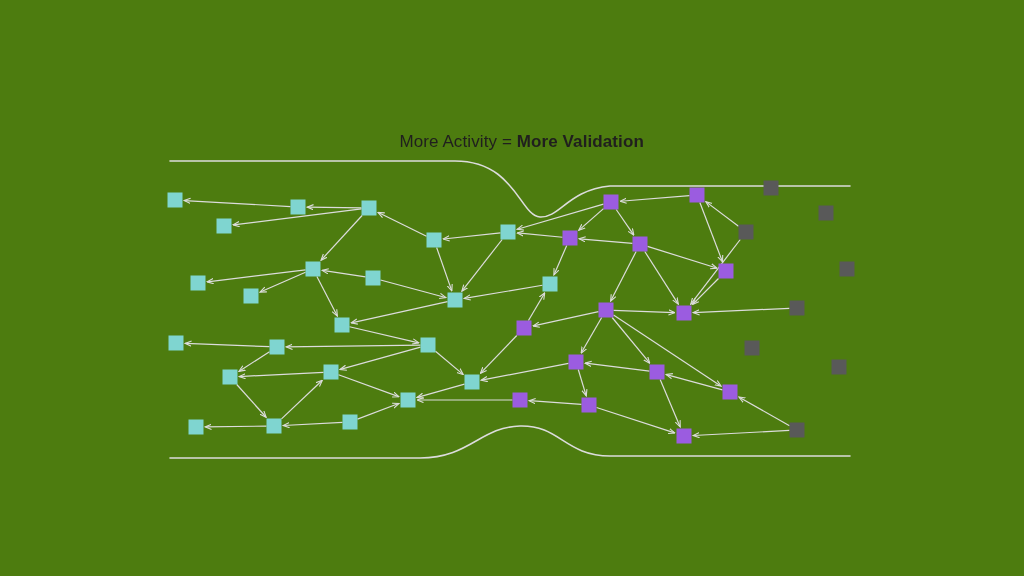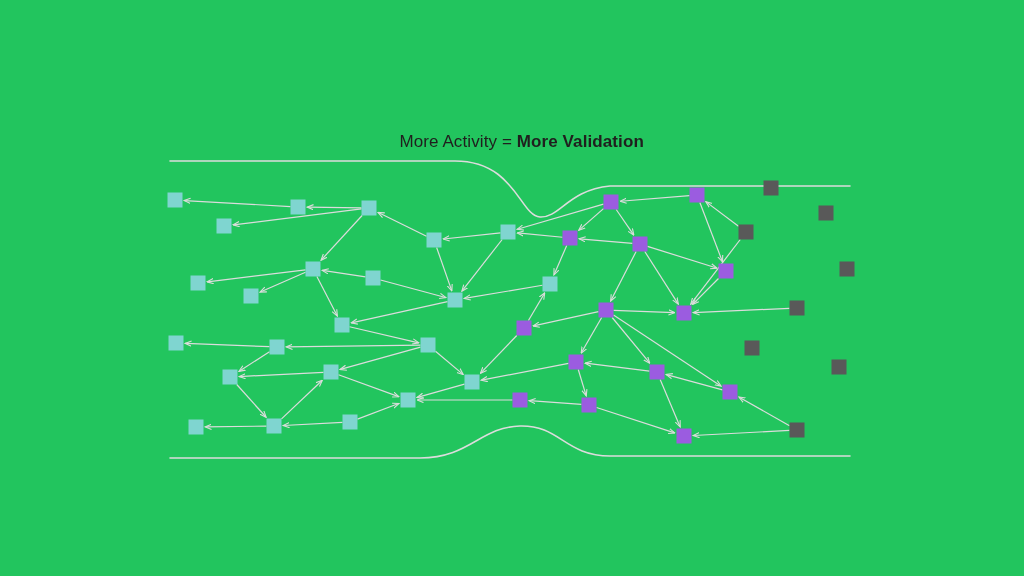--- a/index.html
+++ b/index.html
@@ -1,21 +1,21 @@
 <!DOCTYPE html>
 <html><head>
 <meta charset="utf-8">
 <style>
   html,body{margin:0;padding:0;}
   body{
     width:1024px;height:576px;background:#ffffff;
     font-family:"Liberation Sans","DejaVu Sans",sans-serif;
     overflow:hidden;position:relative;
   }
-  #slide{position:absolute;inset:0;background:#22c55e;}
+  #slide{position:absolute;inset:0;background:#4d7c0f;}
 
   #title{
     position:absolute;left:0;top:112px;width:1024px;
     text-align:center;font-size:17px;color:#201f1e;
     letter-spacing:.1px;white-space:pre;
   }
   #title .reg{font-weight:400;}
   #title .bold{font-weight:700;}
 
   #graph{position:absolute;left:0;top:0;width:1024px;height:576px;}

